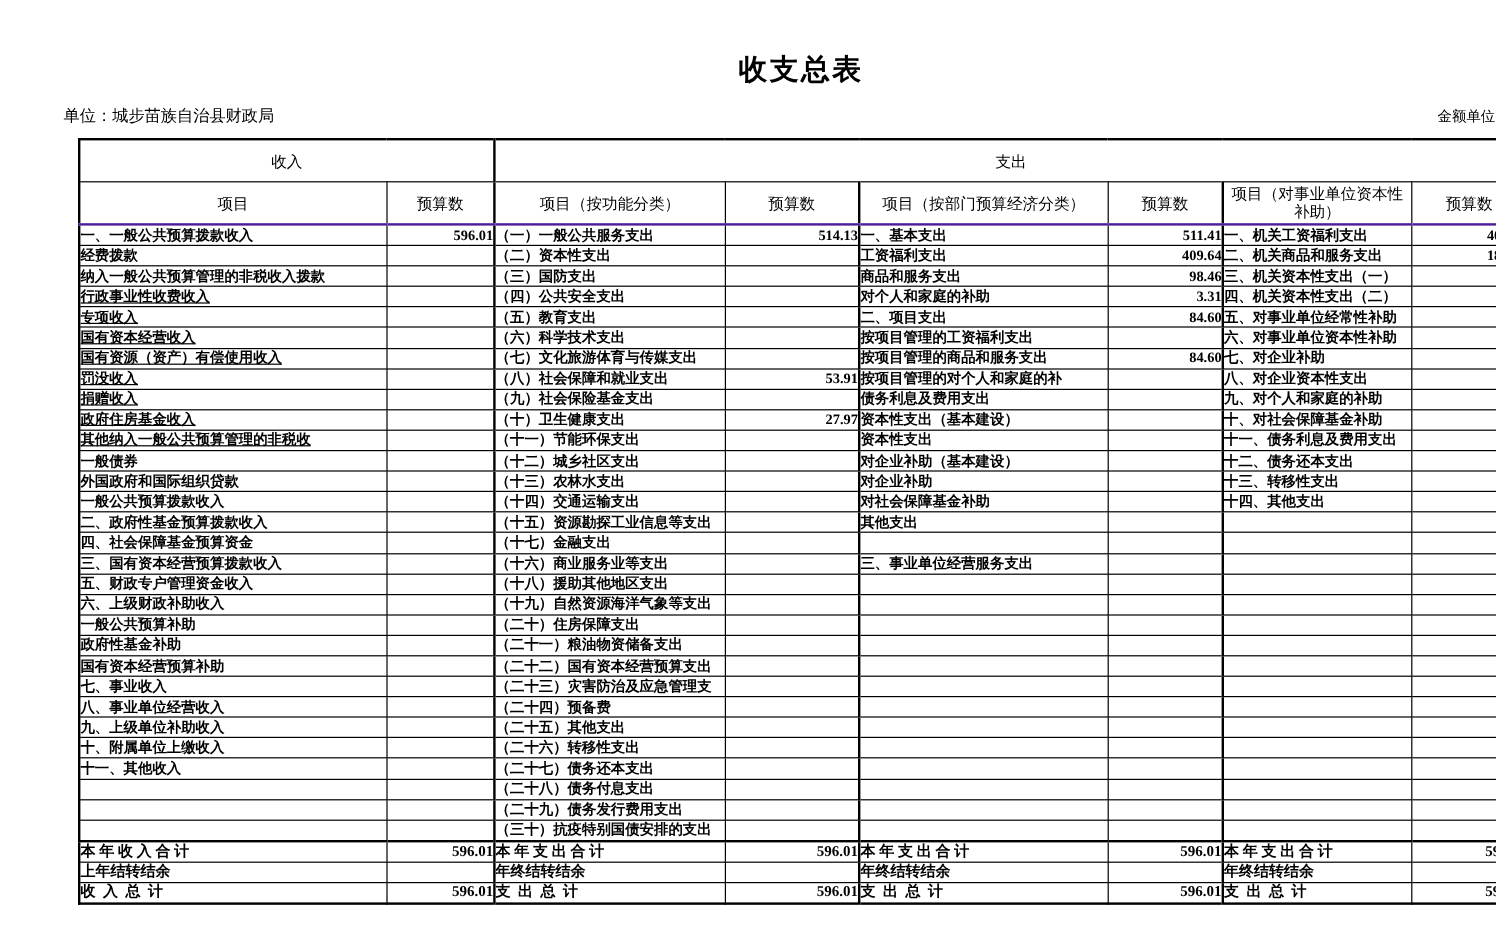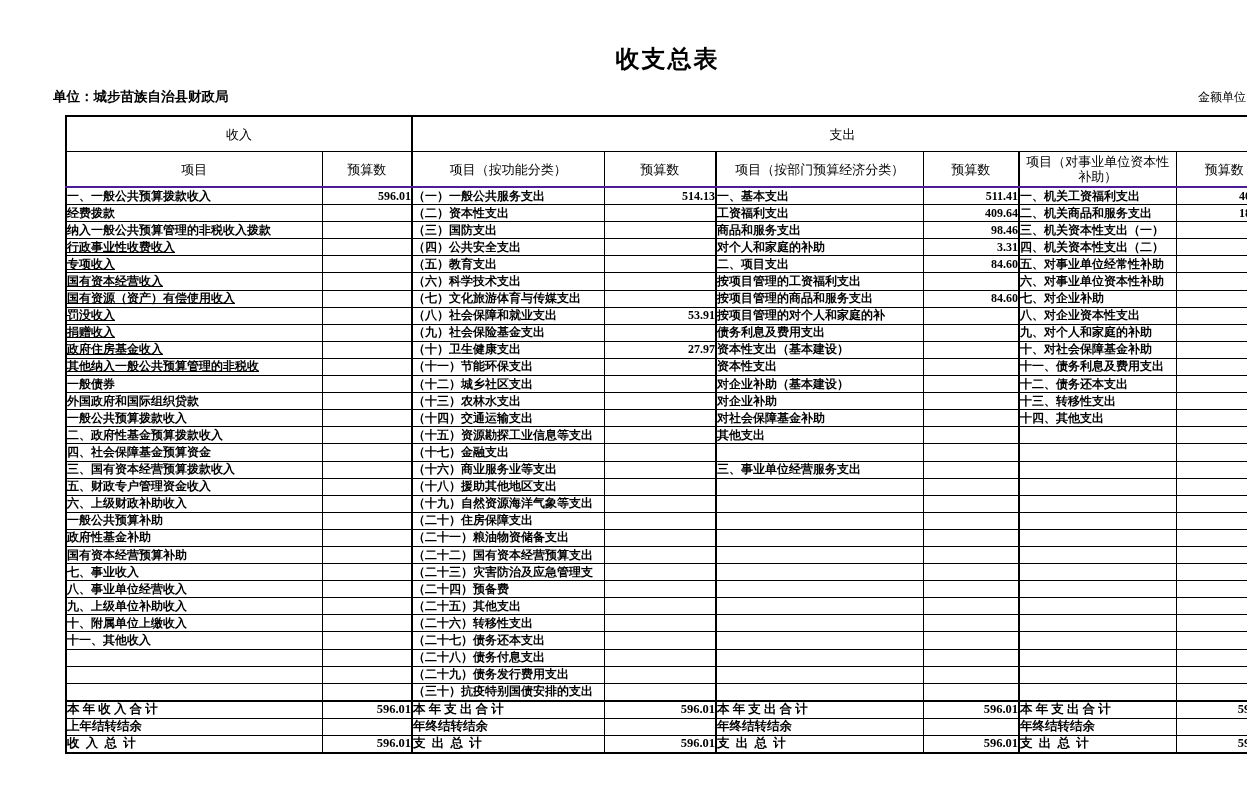--- a/index.html
+++ b/index.html
@@ -1,21 +1,21 @@
 <!DOCTYPE html>
 <html><head>
 <meta charset="utf-8">
 <style>
   html,body{margin:0;padding:0;background:#ffffff;}
   body{width:1247px;height:793px;color:#000;font-family:"Liberation Serif","DejaVu Serif",serif;}
   .page{position:relative;width:1247px;height:793px;overflow:hidden;margin-left:44px;}
   .title{margin:46px 0 0 0;text-align:center;font-family:"Liberation Sans","DejaVu Sans",sans-serif;
          font-size:24px;font-weight:bold;line-height:26px;letter-spacing:2px;}
   .meta{display:flex;justify-content:space-between;align-items:baseline;margin:16px 9px 0 9px;}
-  .unit{font-family:"Liberation Sans","DejaVu Sans",sans-serif;font-size:13.5px;font-weight:bold;}
+  .unit{font-family:"Liberation Sans","DejaVu Sans",sans-serif;font-size:13.5px;font-weight:normal;}
   .amount-unit{font-size:12px;font-weight:normal;}
   table.sheet{border-collapse:collapse;table-layout:fixed;width:1207px;margin:9px 0 0 21px;
               border:2px solid #000;}
   .sheet th,.sheet td{border:1px solid #000;padding:0;overflow:hidden;}
   .sheet thead th{height:34px;text-align:center;vertical-align:middle;font-size:13px;font-weight:normal;line-height:15px;}
   .sheet thead tr.cols th{border-bottom:2px solid #4c1d95;}
   .sheet tbody td{height:16.1px;font-size:12px;font-weight:bold;line-height:15px;vertical-align:middle;}
   .sheet tfoot td{height:16px;font-size:12.5px;font-weight:bold;line-height:15px;vertical-align:middle;}
   .sheet tfoot tr:first-child td{border-top:2px solid #000;}
   .lbl{text-align:left;white-space:pre;}

